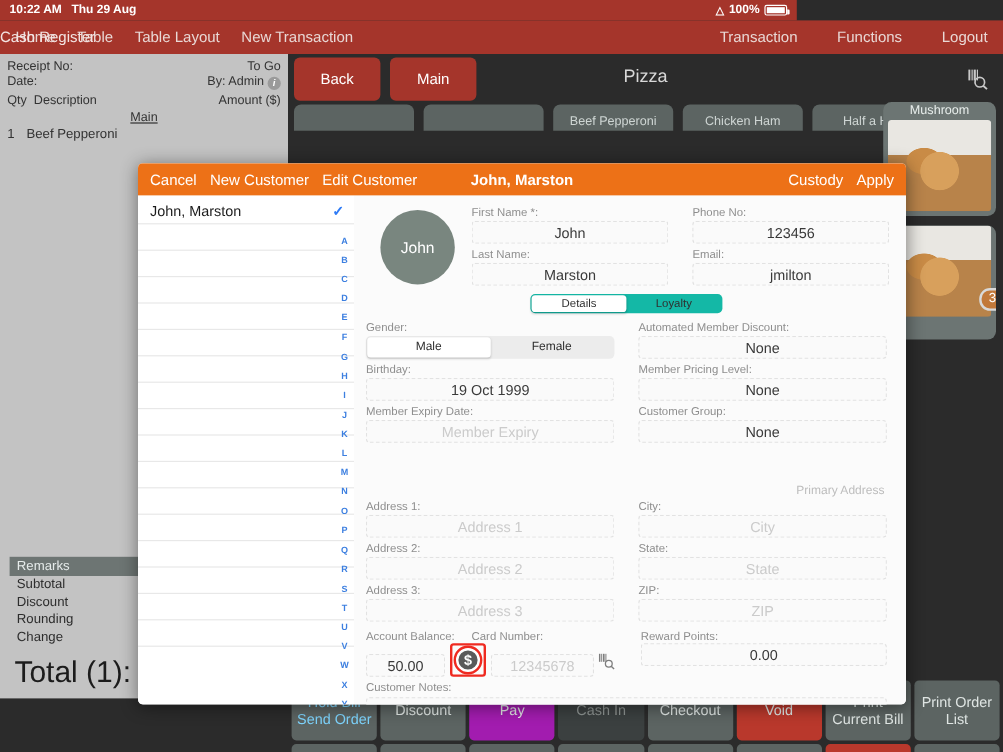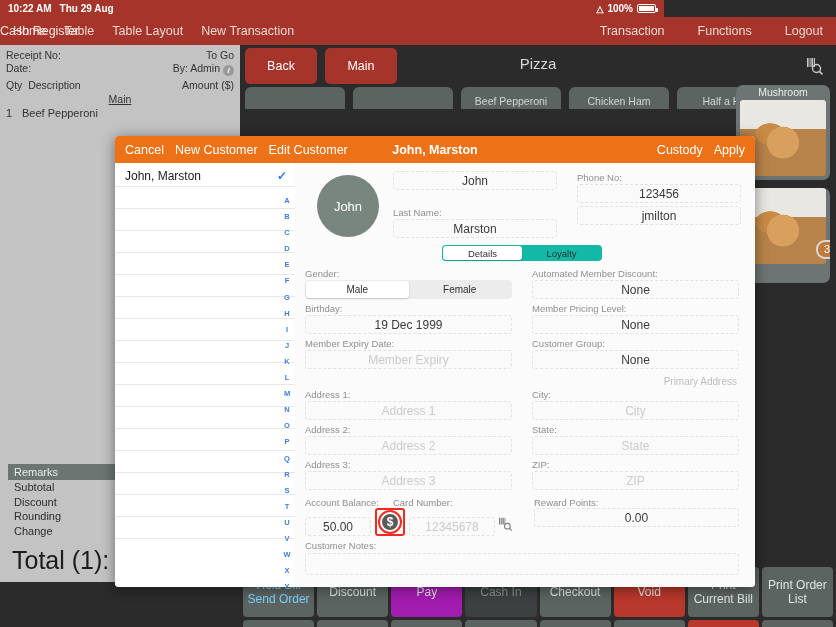--- a/index.html
+++ b/index.html
@@ -175,21 +175,21 @@
     display:flex; padding:1px;
   }
   .tab{ flex:1; font-size:9.5px; display:flex; align-items:center; justify-content:center; color:#2f2f2f; border-radius:3px;}
   .tab.on{ background:#fff; box-shadow:0 1px 2px rgba(0,0,0,.18); }
 
   .cols{ display:grid; grid-template-columns:1fr 1fr; gap:0 20px; padding:0 2px; }
   .seg{ height:19px; background:#ececec; border-radius:4px; display:flex; padding:1px; }
   .seg div{ flex:1; font-size:10px; display:flex; align-items:center; justify-content:center; color:#2f2f2f; border-radius:3px;}
   .seg div.on{ background:#fff; box-shadow:0 1px 2px rgba(0,0,0,.18); }
 
-  .primary-addr{ text-align:right; font-size:10px; color:#bdbdbd; padding:4px 4px 1px 0; }
+  .primary-addr{ text-align:right; font-size:10px; color:#bdbdbd; padding:4px 4px 1px 0;margin-top:28px; }
 
   .balrow{ display:flex; align-items:flex-end; gap:4px; }
   .bal-inp{ width:66px; }
   .dollar-btn{
     width:20px;height:20px;border-radius:50%;background:#5a5a5a;color:#fff;
     display:flex;align-items:center;justify-content:center;font-size:12px;font-weight:bold;
     border:2px solid #fff; outline:2px solid #ef2a20;
   }
   .dollar-wrap{ padding:2px 3px; border:2px solid #ef2a20; border-radius:3px; display:flex; }
   .card-inp{ width:86px; }
@@ -411,31 +411,33 @@
           <span>Y</span>
 
         </div>
       </div>
 
       <div class="m-right">
         <div class="avatar">John</div>
 
         <div class="fields">
           <div class="fld">
+            <label>First Name *:</label>
             <div class="inp">John</div>
           </div>
           <div class="fld">
             <label>Phone No:</label>
             <div class="inp">123456</div>
           </div>
           <div class="fld">
             <label>Last Name:</label>
             <div class="inp">Marston</div>
           </div>
           <div class="fld">
+            <label>Email:</label>
             <div class="inp">jmilton</div>
           </div>
         </div>
 
         <div class="tabs">
           <div class="tab on">Details</div>
           <div class="tab">Loyalty</div>
         </div>
 
         <div class="cols">
@@ -443,21 +445,21 @@
           <div>
             <div class="fld">
               <label>Gender:</label>
               <div class="seg">
                 <div class="on">Male</div>
                 <div>Female</div>
               </div>
             </div>
             <div class="fld">
               <label>Birthday:</label>
-              <div class="inp">19 Dec 1999</div>
+              <div class="inp">19 Oct 1999</div>
             </div>
             <div class="fld">
               <label>Member Expiry Date:</label>
               <div class="inp ph">Member Expiry</div>
             </div>
           </div>
 
           <div>
             <div class="fld">
               <label>Automated Member Discount:</label>

